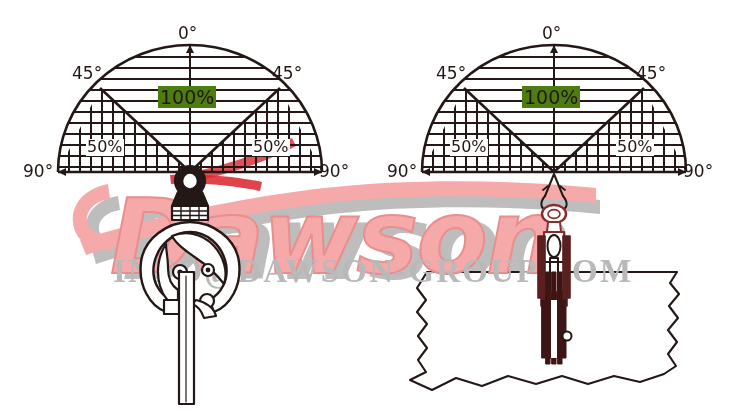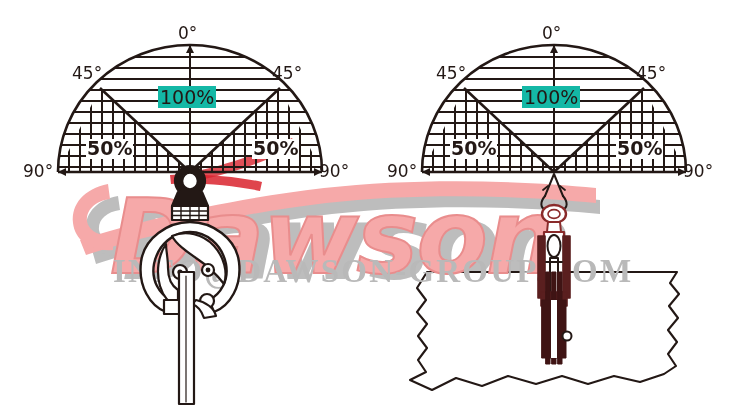--- a/index.html
+++ b/index.html
@@ -59,29 +59,29 @@
   
   .lbl{
     position:absolute;
     font-family:"DejaVu Sans", sans-serif;
     color:#231815;
     white-space:nowrap;
     -webkit-user-select:none;user-select:none;
     z-index:12;
   }
   .lbl-deg{font-size:17px;}
-  .lbl-pct{font-size:19px;font-weight:bold;}
+  .lbl-pct{font-size:16px;}
   .lbl-pct.boxed{
     background:#ffffff;
     padding:0 1px;
     line-height:1.05;
   }
   .lbl-100{
     font-size:19px;
-    background:#14b8a6;
+    background:#4d7c0f;
     padding:0 2px;
   }
 </style>
 </head>
 <body>
 
 <div id="stage">
 
   <svg class="layer wm-swoosh" width="730" height="415" viewBox="0 0 730 415">
     <path d="M 92 250 C 150 232 230 212 330 200 C 420 190 520 192 600 200 L 600 214 C 520 206 420 204 332 214 C 232 226 152 246 96 264 Z" fill="#bdbdbd"></path>

